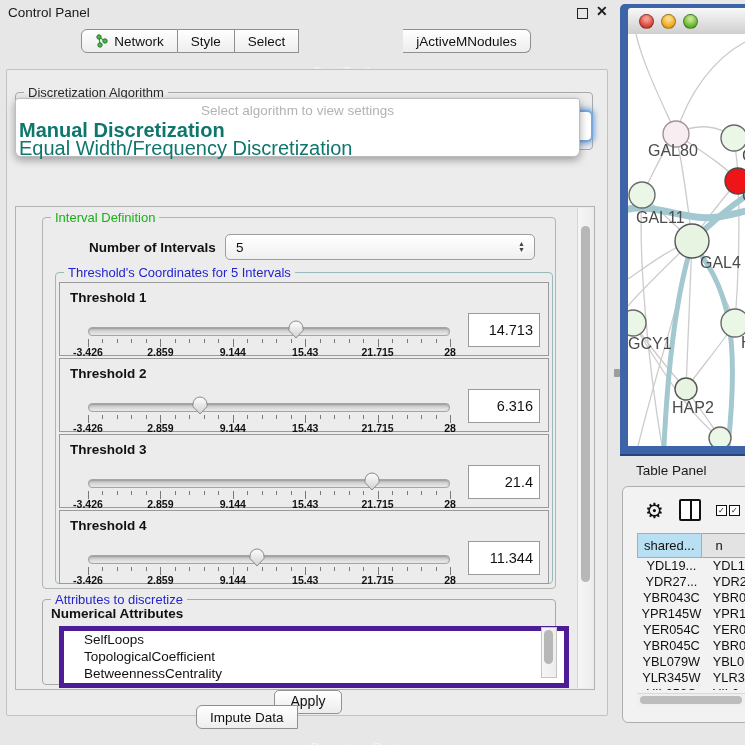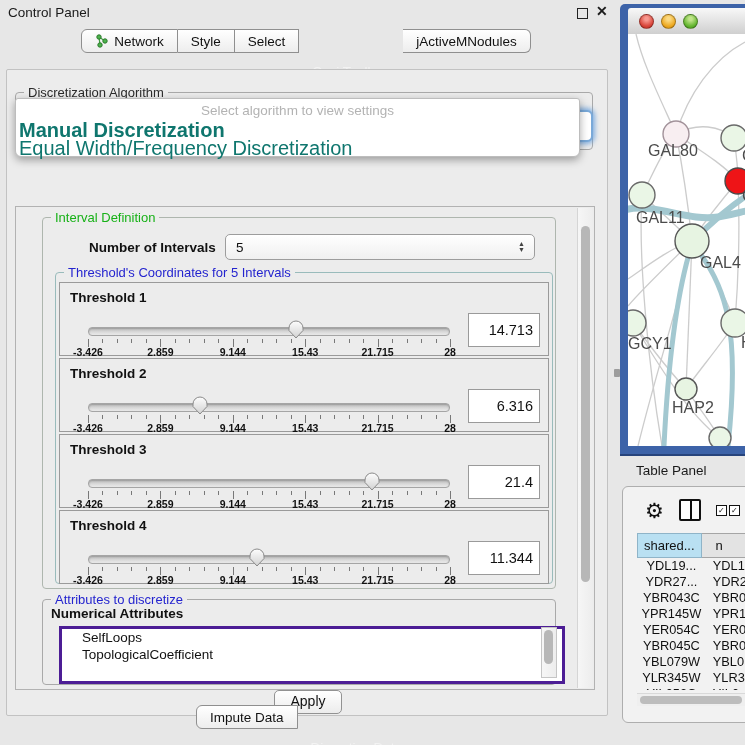--- a/index.html
+++ b/index.html
@@ -73,21 +73,21 @@
   .ticks i{position:absolute;top:0;width:1px;background:#787878;}
   .tlabels{position:absolute;left:28px;top:63px;width:362px;height:12px;
            font-size:10.5px;font-weight:bold;color:#111;}
   .tlabels span{position:absolute;transform:translateX(-50%);white-space:nowrap;text-align:center;}
   .th-value{position:absolute;right:8px;top:30px;width:64px;height:32px;background:#fff;
             border:1px solid #9a9a9a;font-size:14.5px;text-align:right;
             line-height:32px;padding-right:6px;}
 
   
   #attr-list{position:absolute;left:16px;top:26px;width:500px;height:52px;background:#fff;
-             border:3px solid #4c1d95;overflow:hidden;}
+             border:5px solid #4c1d95;overflow:hidden;}
   .attr-item{height:17px;line-height:17px;padding-left:20px;font-size:13.5px;white-space:nowrap;}
 
   #apply-btn{left:267px;top:620px;width:66px;height:22px;background:linear-gradient(#ffffff,#ececec);
              border:1px solid #929292;border-radius:5px;font-size:14px;text-align:center;
              line-height:21px;}
 
   
   #net-window{left:620px;top:4px;width:130px;height:452px;background:#3d63a8;
               border-radius:5px 0 0 0;box-shadow:inset 0 -2px 0 #27447c;}
   #net-titlebar{position:absolute;left:8px;top:4px;right:0;height:26px;
@@ -393,20 +393,21 @@
           </div>
       </div>
     </div>
 
     <div class="group" style="left:26px;top:392px;width:512px;height:84px;">
       <span class="gtitle blue">Attributes to discretize</span>
       <div class="abs" style="left:8px;top:6px;font-weight:bold;font-size:13.5px;">Numerical Attributes</div>
       <div id="attr-list">
           <div class="attr-item">SelfLoops</div>
           <div class="attr-item">TopologicalCoefficient</div>
+          <div class="attr-item">BetweennessCentrality</div>
         </div>
       <div class="vsb" style="left:498px;right:auto;top:27px;bottom:6px;width:14px;border:1px solid #c5c5c5;">
         <div class="thumb" style="top:2px;height:34px;left:2px;"></div>
       </div>
     </div>
   </div>
 
   <div class="abs" id="apply-btn">Apply</div>
 </div>
 

